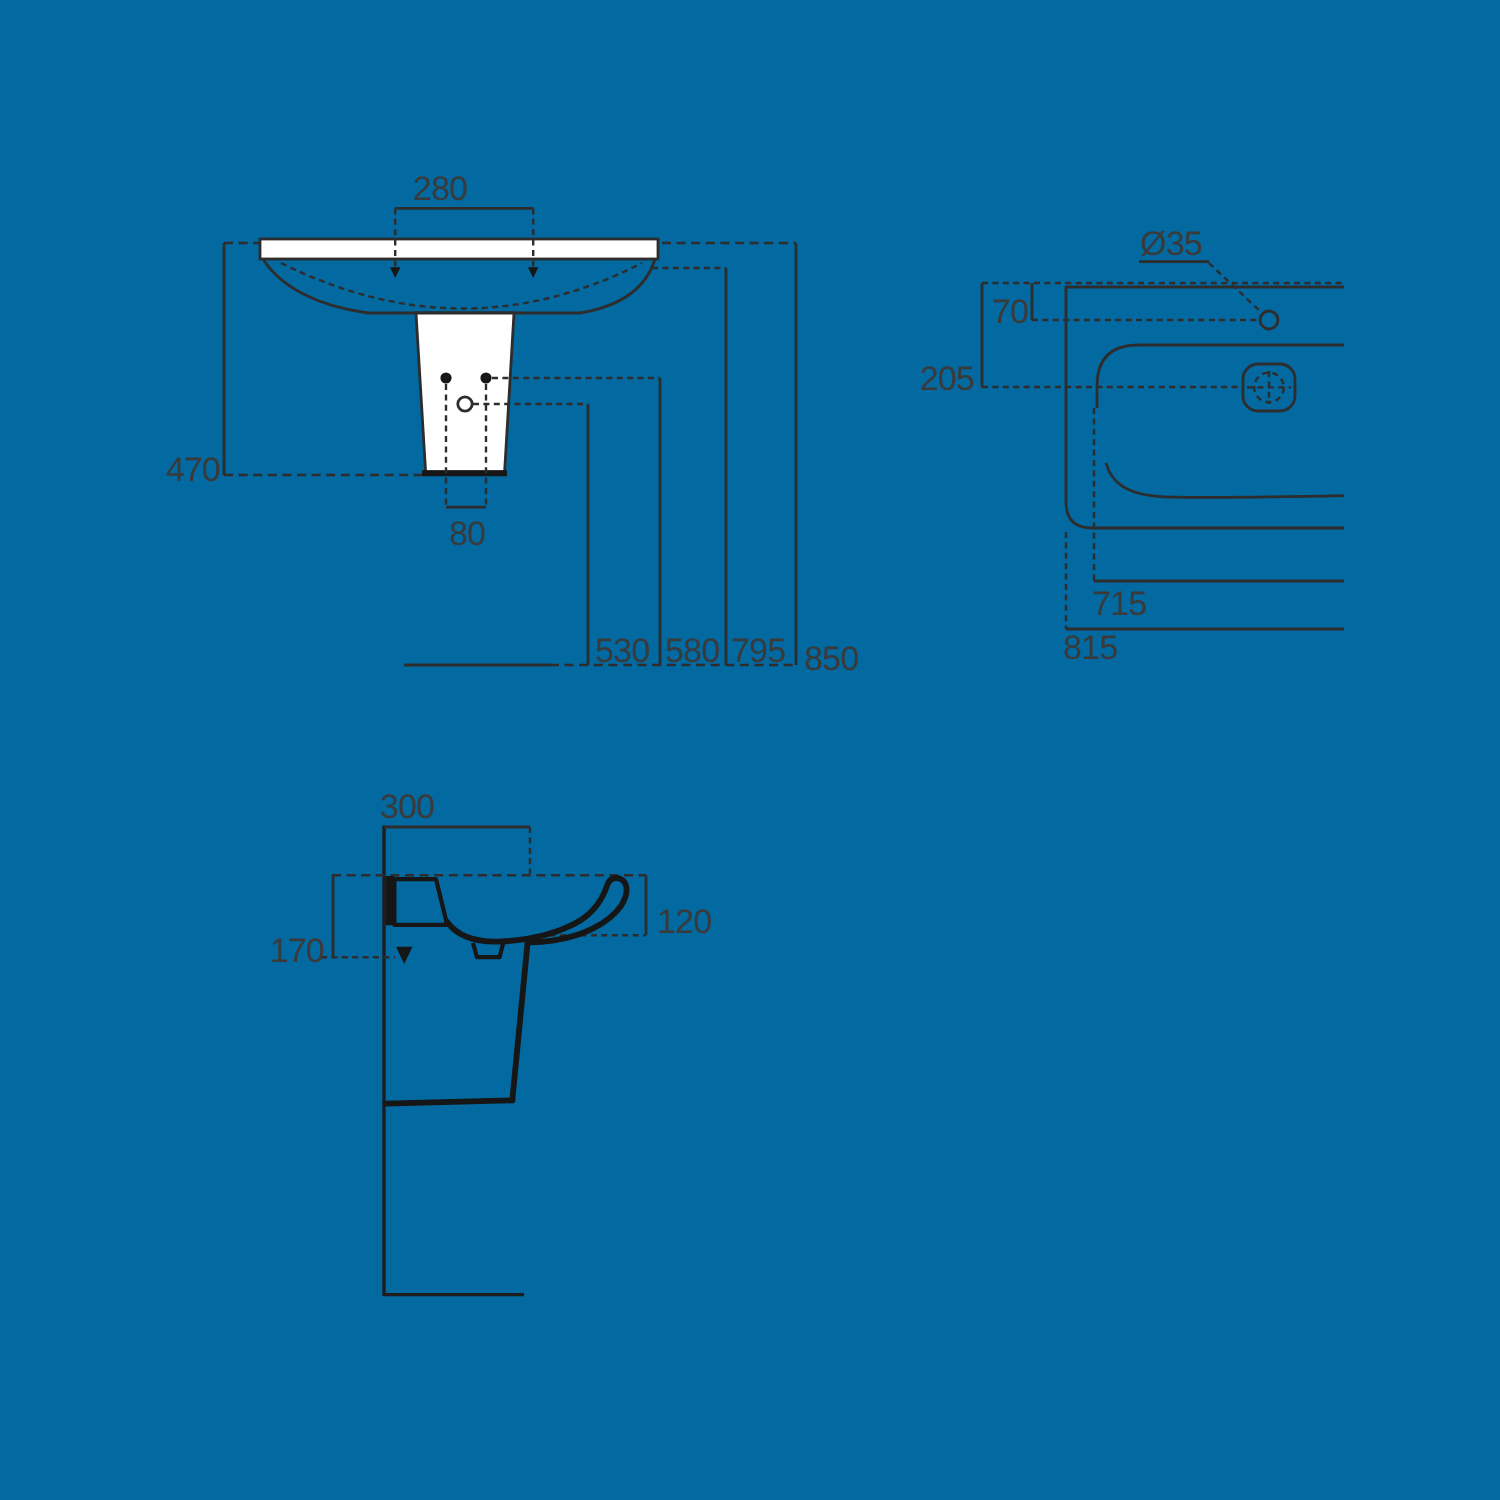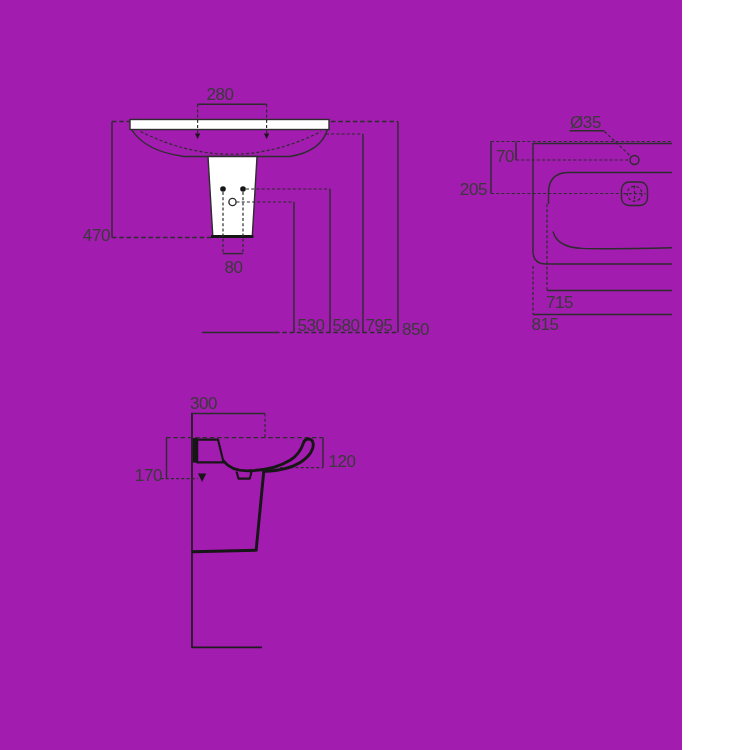--- a/index.html
+++ b/index.html
@@ -1,16 +1,16 @@
 <!DOCTYPE html>
 <html><head>
 <meta charset="utf-8">
 <style>
   html,body{margin:0;padding:0;background:#ffffff;}
-  .stage{position:relative;width:682px;height:750px;background:#a21caf;overflow:hidden;
+  .stage{position:relative;width:750px;height:750px;background:#0369a1;overflow:hidden;
          font-family:"Liberation Sans", sans-serif;}
   svg{display:block;}
   .ln{stroke:#2d2d2d;stroke-width:1.4;fill:none;}
   .lnw{stroke:#2d2d2d;stroke-width:1.4;fill:#ffffff;}
   .dash{stroke:#2d2d2d;stroke-width:1.3;fill:none;stroke-dasharray:4.5 2.8;}
   .dashf{stroke:#2d2d2d;stroke-width:1.2;fill:none;stroke-dasharray:3 2.2;}
   .thick{stroke:#161616;stroke-width:2.9;fill:none;stroke-linecap:round;stroke-linejoin:round;}
   .thick2{stroke:#161616;stroke-width:2.1;fill:none;stroke-linejoin:round;}
   .fillb{fill:#161616;stroke:none;}
   .lbl{font-family:"Liberation Sans", sans-serif;font-size:17px;fill:#3a3a3a;letter-spacing:-0.4px;}

